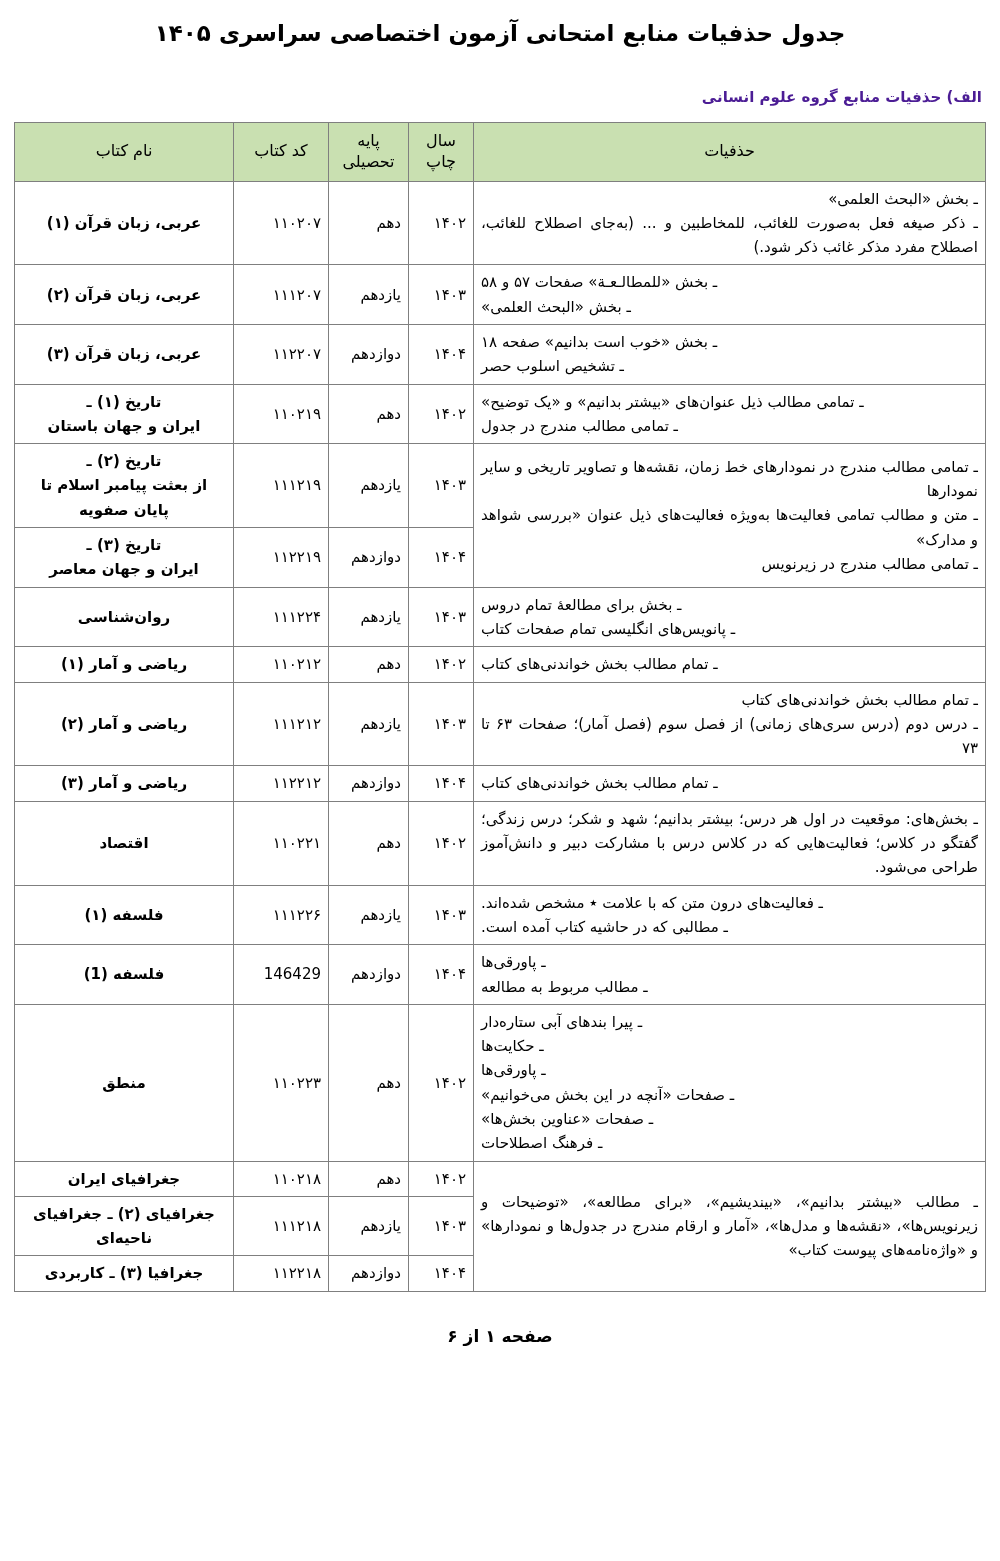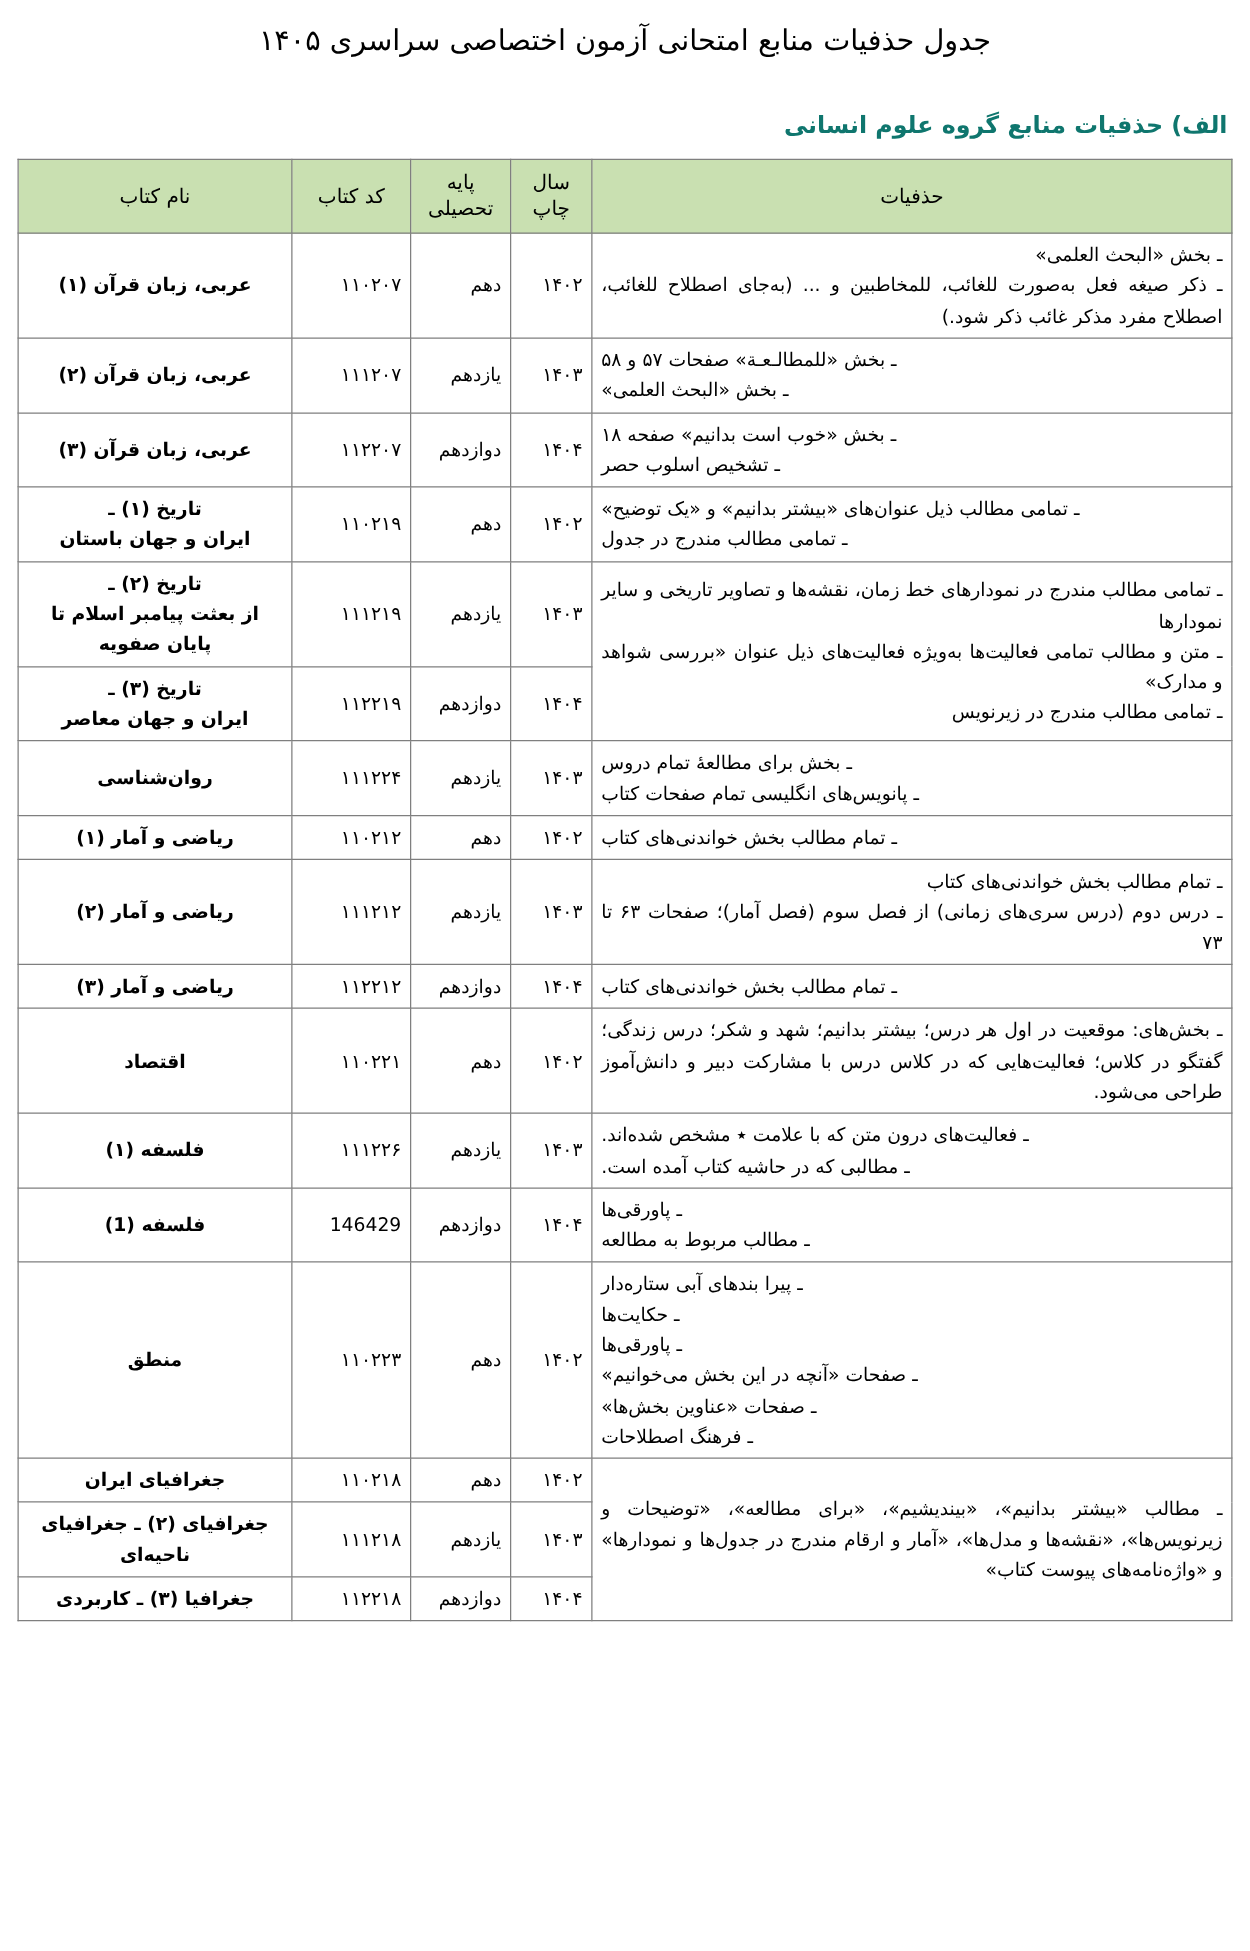--- a/index.html
+++ b/index.html
@@ -22,34 +22,34 @@
     height: 1561px;
     box-sizing: border-box;
     padding: 0;
     position: relative;
   }
 
   
   .doc-title {
     text-align: center;
     font-size: 23px;
-    font-weight: normal;
+    font-weight: bold;
     letter-spacing: 0px;
     margin: 16px 0 0 0;
     padding: 0 14px;
     line-height: 1.5;
     white-space: nowrap;
   }
 
   
   .section-heading {
     text-align: right;
-    font-size: 19px;
+    font-size: 15px;
     font-weight: bold;
-    color: #0f766e;
+    color: #4c1d95;
     margin: 36px 18px 14px 0;
     padding: 0;
     line-height: 1.4;
   }
 
   
   .table-wrap {
     padding: 0 14px 0 15px;
   }
   table.hazfiat {
@@ -342,14 +342,15 @@
             <td class="grade">دوازدهم</td>
             <td class="code">۱۱۲۲۱۸</td>
             <td class="bname">
               <span class="ln">جغرافیا (۳) ـ کاربردی</span>
             </td>
           </tr>
         </tbody>
     </table>
   </div>
 
+  <div class="footer">صفحه ۱ از ۶</div>
 
 </div>
 
 </body></html>

